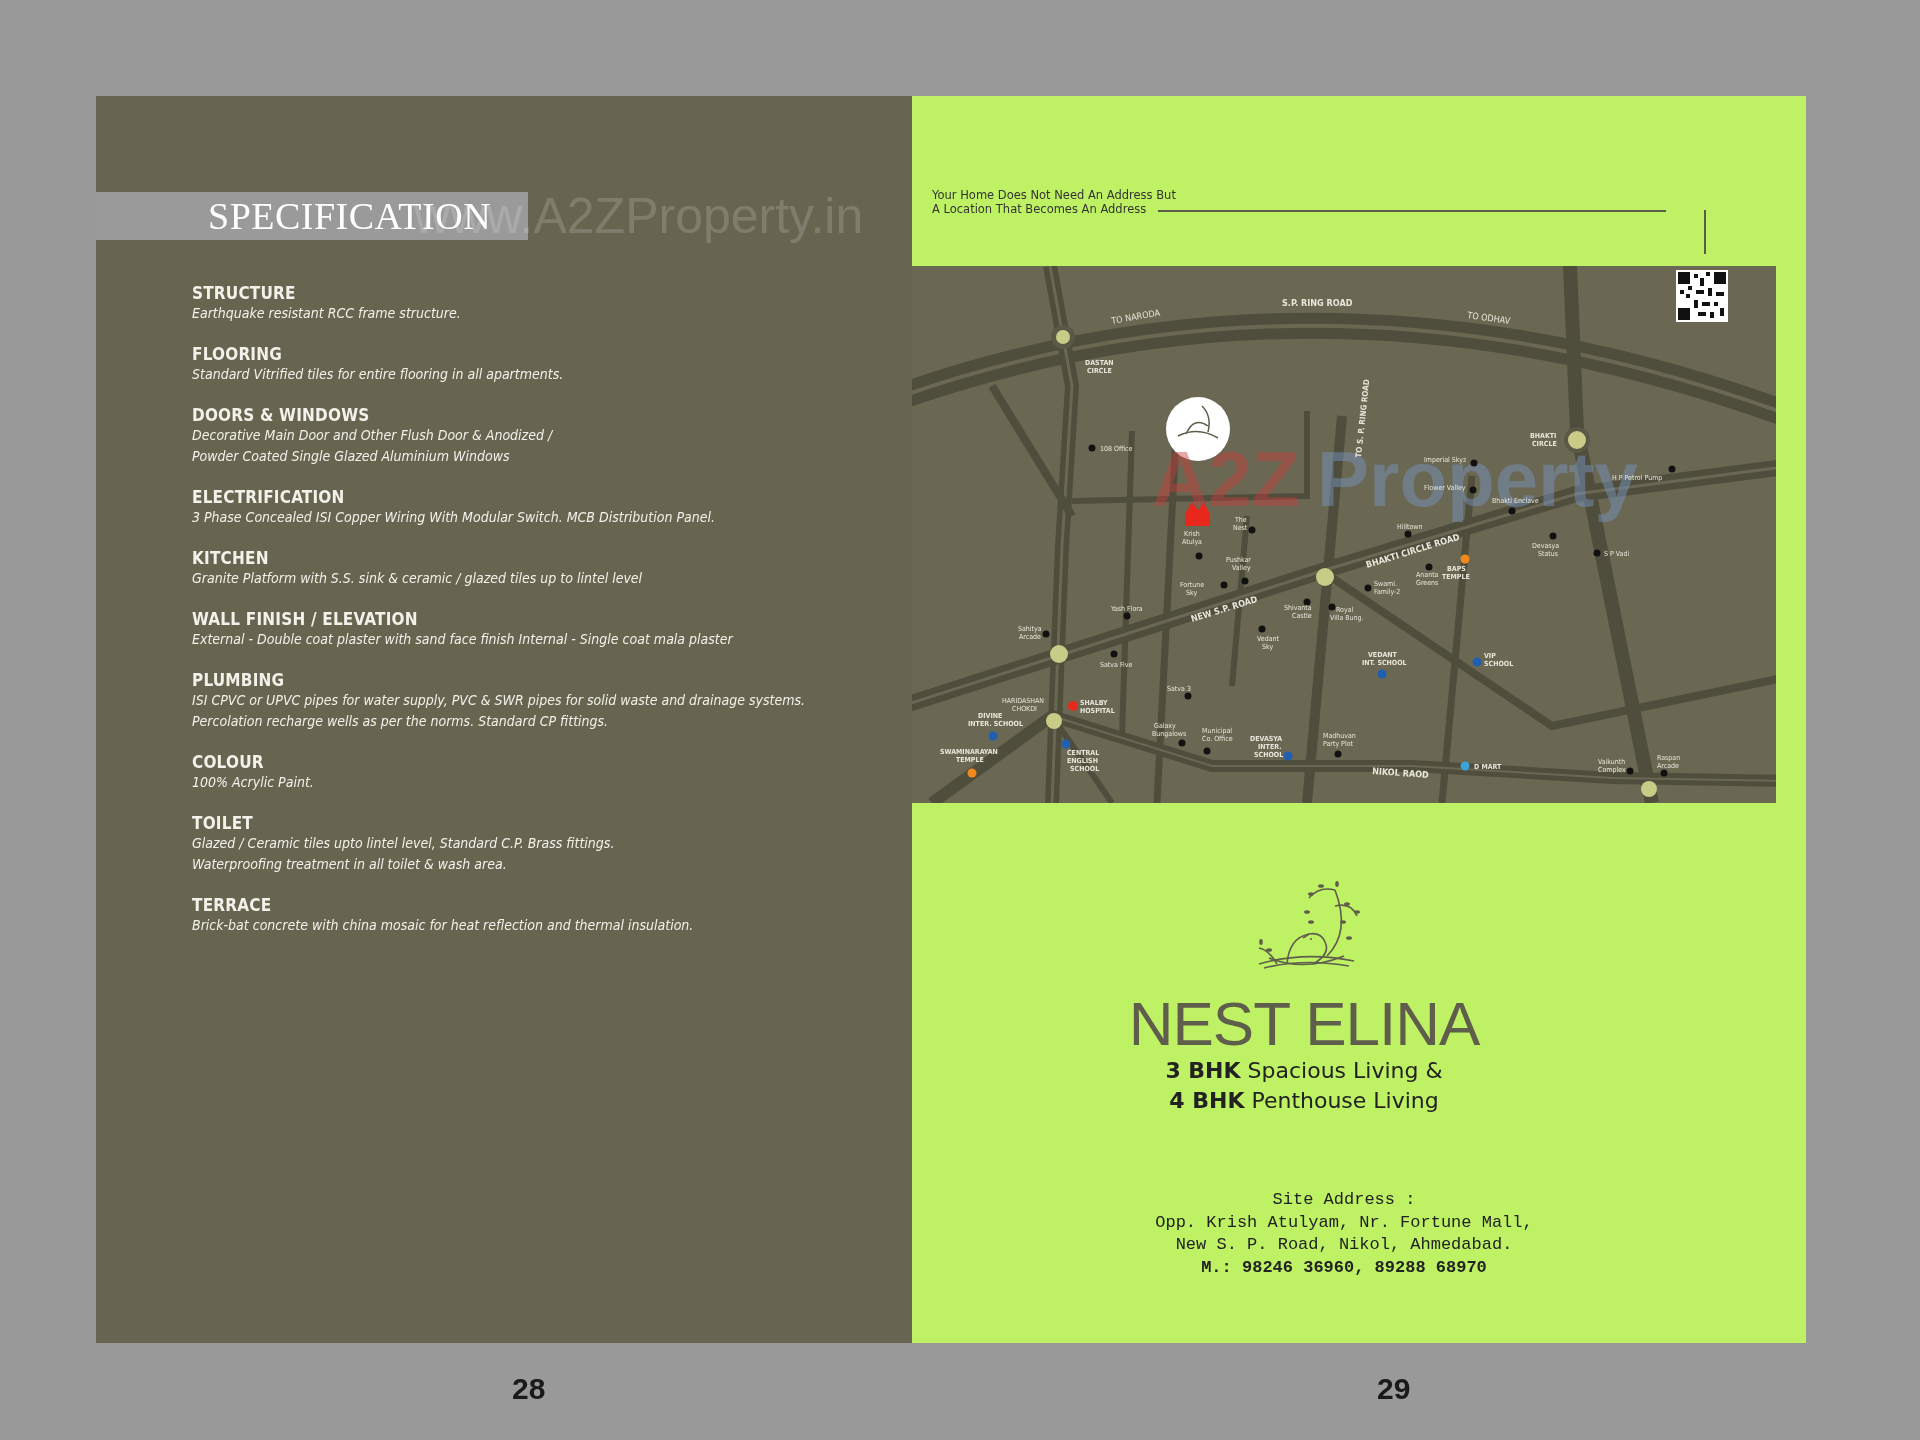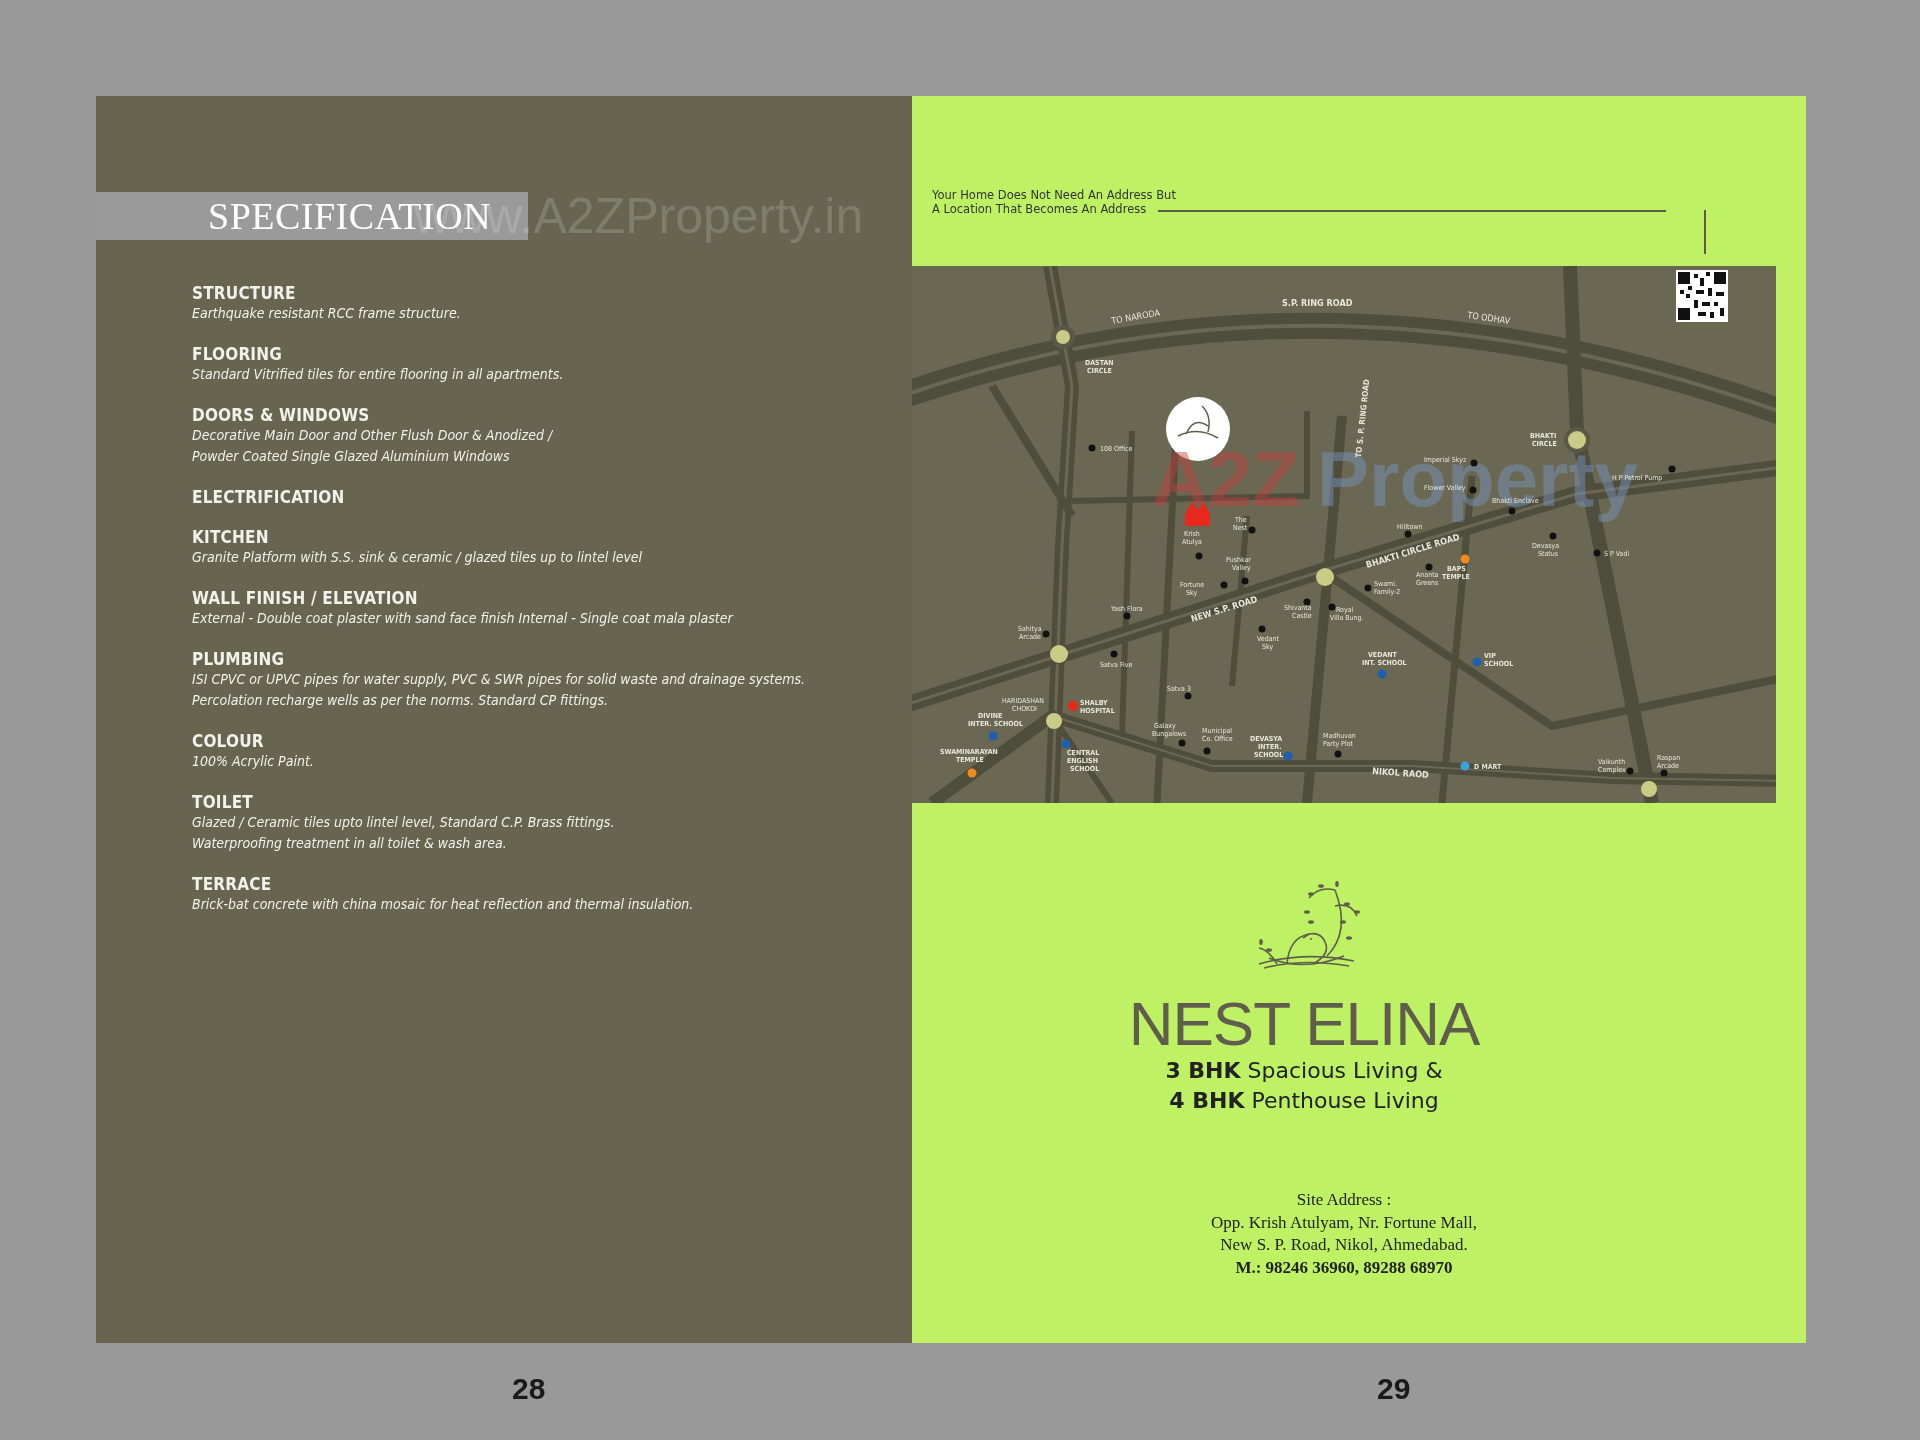--- a/index.html
+++ b/index.html
@@ -24,21 +24,21 @@
   .tag-line-v { position:absolute; left:792px; top:114px; width:2px; height:44px; background:#5d5b48; }
 
   .map { position:absolute; left:0; top:170px; width:864px; height:537px; background:#6a6853; overflow:hidden; }
   .map svg { position:absolute; left:0; top:0; }
   .qr { position:absolute; left:764px; top:4px; width:52px; height:52px; background:#fff; }
 
   .logo-wrap { position:absolute; left:0; top:780px; width:784px; text-align:center; }
   .brand { font-family:"Liberation Sans", sans-serif; font-size:62px; color:#5f5d4b; letter-spacing:-1px; line-height:64px; margin-top:2px; font-weight:normal; }
   .sub { font-family:"DejaVu Sans", sans-serif; font-size:22px; color:#222; line-height:30px; }
   .sub b { font-weight:bold; }
-  .address { position:absolute; left:0; top:1093px; width:864px; text-align:center; font-family:Liberation Serif, serif; font-size:17px; color:#222; line-height:22.5px; }
+  .address { position:absolute; left:0; top:1093px; width:864px; text-align:center; font-family:Liberation Mono, monospace; font-size:17px; color:#222; line-height:22.5px; }
   .address .phone { font-weight:bold; }
 
   .pageno { position:absolute; top:1372px; font-family:"Liberation Sans", sans-serif; font-weight:bold; font-size:30px; color:#1a1a1a; }
   .pn-left { left:512px; }
   .pn-right { left:1377px; }
 
   .maplabel { font-family:"DejaVu Sans Condensed","DejaVu Sans", sans-serif; fill:#e8e6da; }
 </style>
 </head>
 <body>
@@ -57,20 +57,21 @@
       <div class="spec-head">FLOORING</div>
       <div class="spec-body">Standard Vitrified tiles for entire flooring in all apartments.</div>
     </div>
     <div class="spec-item">
       <div class="spec-head">DOORS &amp; WINDOWS</div>
       <div class="spec-body">Decorative Main Door and Other Flush Door &amp; Anodized /
 Powder Coated Single Glazed Aluminium Windows</div>
     </div>
     <div class="spec-item">
       <div class="spec-head">ELECTRIFICATION</div>
+      <div class="spec-body">3 Phase Concealed ISI Copper Wiring With Modular Switch. MCB Distribution Panel.</div>
     </div>
     <div class="spec-item">
       <div class="spec-head">KITCHEN</div>
       <div class="spec-body">Granite Platform with S.S. sink &amp; ceramic / glazed tiles up to lintel level</div>
     </div>
     <div class="spec-item">
       <div class="spec-head">WALL FINISH / ELEVATION</div>
       <div class="spec-body">External - Double coat plaster with sand face finish Internal - Single coat mala plaster</div>
     </div>
     <div class="spec-item">

